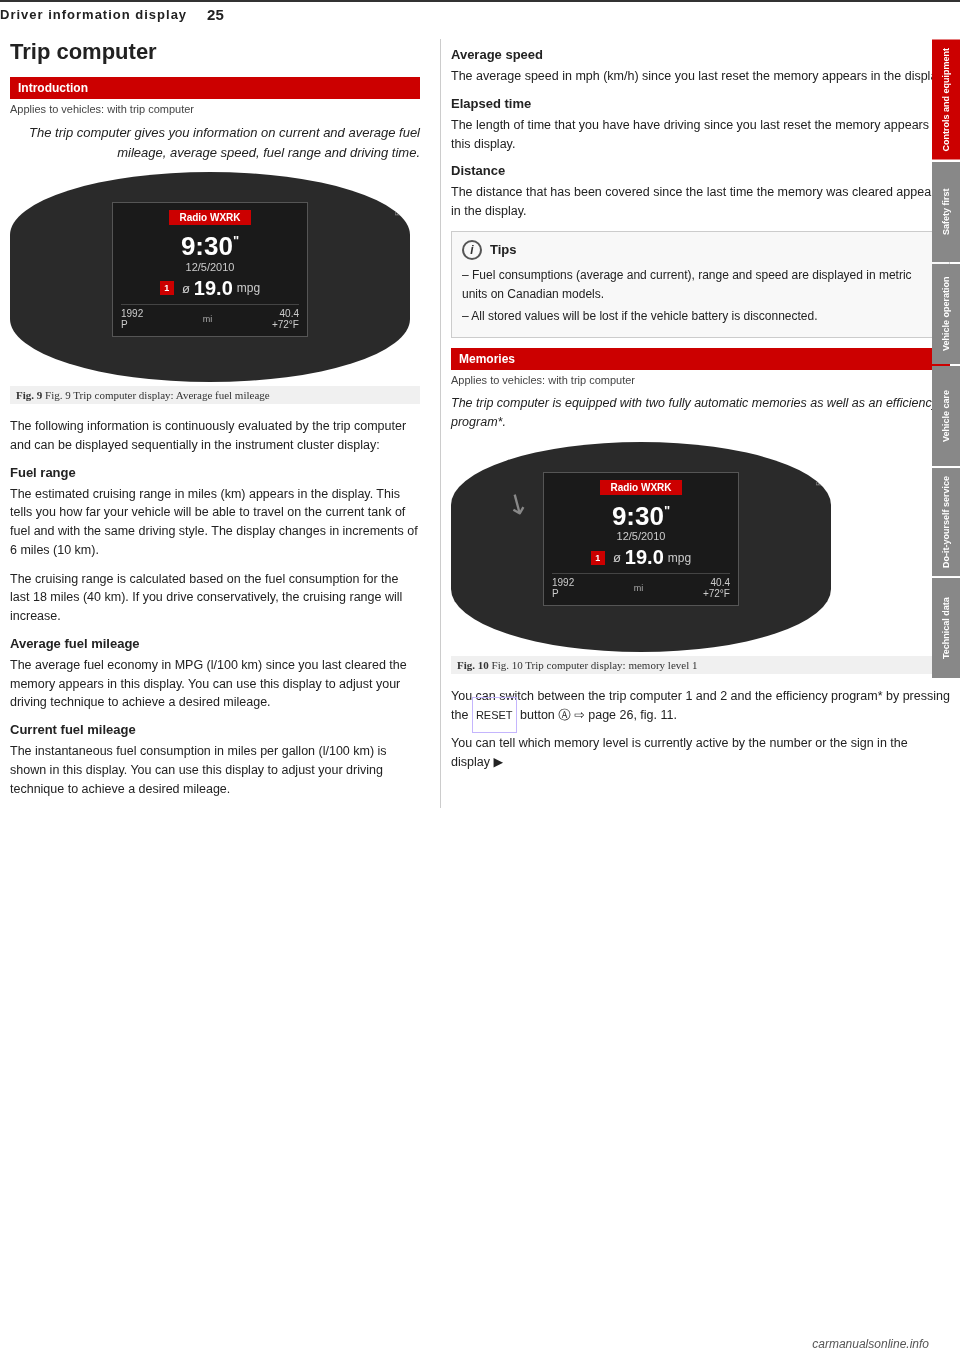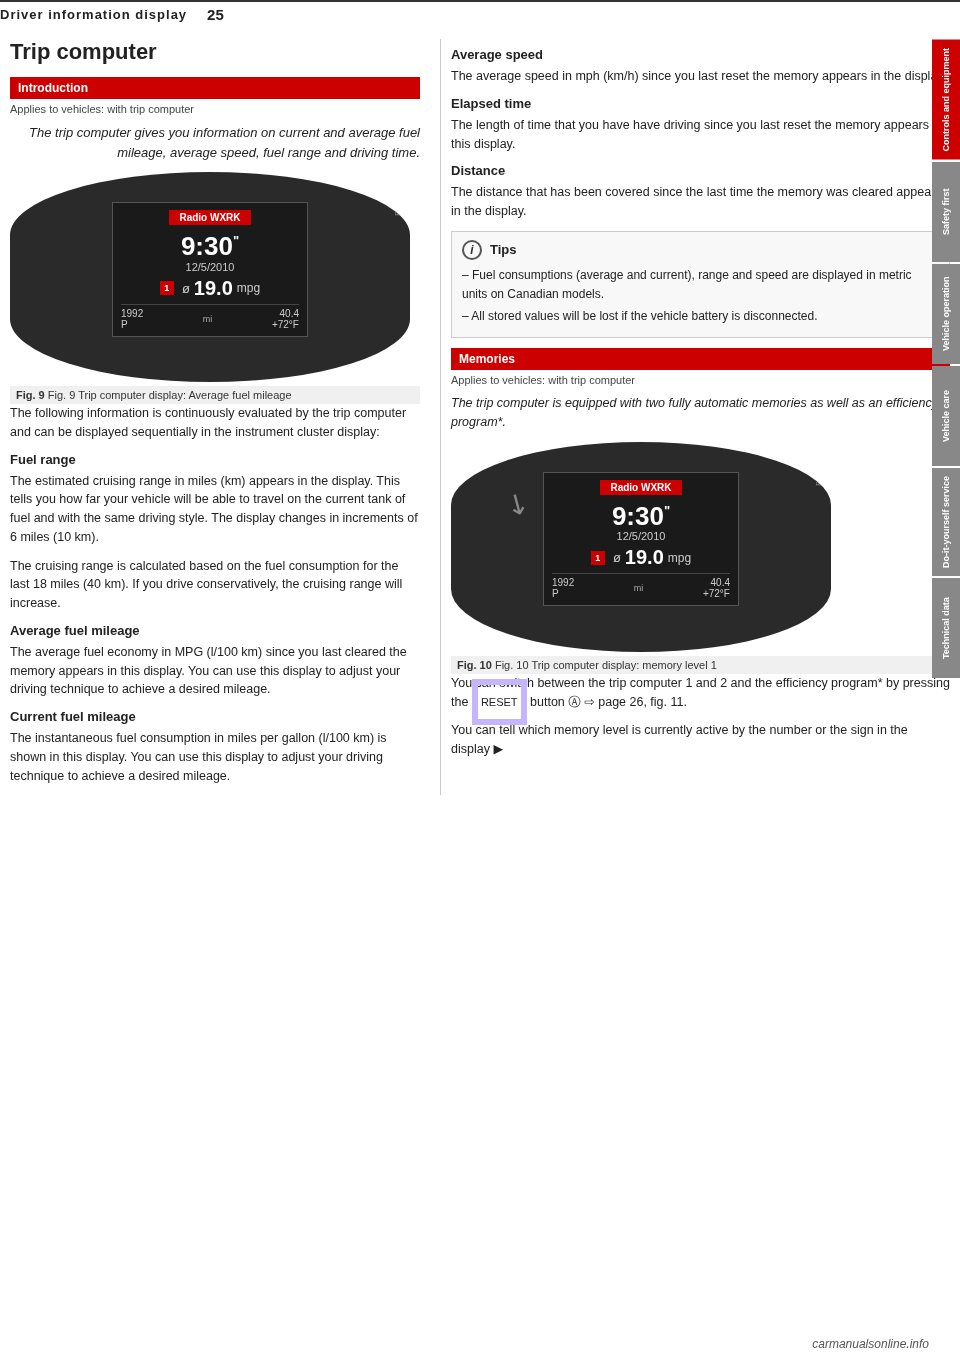--- a/index.html
+++ b/index.html
@@ -216,23 +216,24 @@
       top: 8px;
       color: #888;
       font-size: 8px;
       writing-mode: vertical-rl;
       transform: rotate(180deg);
     }
 
     .fig-caption {
       font-size: 11px;
       color: #333;
-      margin-bottom: 0;
+      margin-bottom: 13px;
       background: #f0f0f0;
       padding: 3px 6px;
+      font-family: Liberation Serif, serif;
     }
     .fig-caption strong {
       font-weight: bold;
     }
 
     .body-text {
       font-size: 12.5px;
       line-height: 1.5;
       margin-bottom: 10px;
     }
@@ -471,21 +472,21 @@
       </div>
     </div>
 
     <div class="fig-caption">
       <strong>Fig. 10</strong>
       <span style="font-size:11px;">Fig. 10 Trip computer display: memory level 1</span>
     </div>
 
     <div class="body-text">
       <span>You can switch between the trip computer 1 and 2 and the efficiency program* by pressing the</span>
-      <span style="border: 6px solid #c4b5fd; padding: 11px 3px; font-size: 11px;">RESET</span>
+      <span style="border: 1px solid #c4b5fd; padding: 11px 3px; font-size: 11px;">RESET</span>
       <span>button</span>
       <span>Ⓐ</span>
       <span>⇨ page 26, fig. 11.</span>
     </div>
 
     <div class="body-text">You can tell which memory level is currently active by the number or the sign in the display ▶</div>
 
   </div>
 </div>
 

